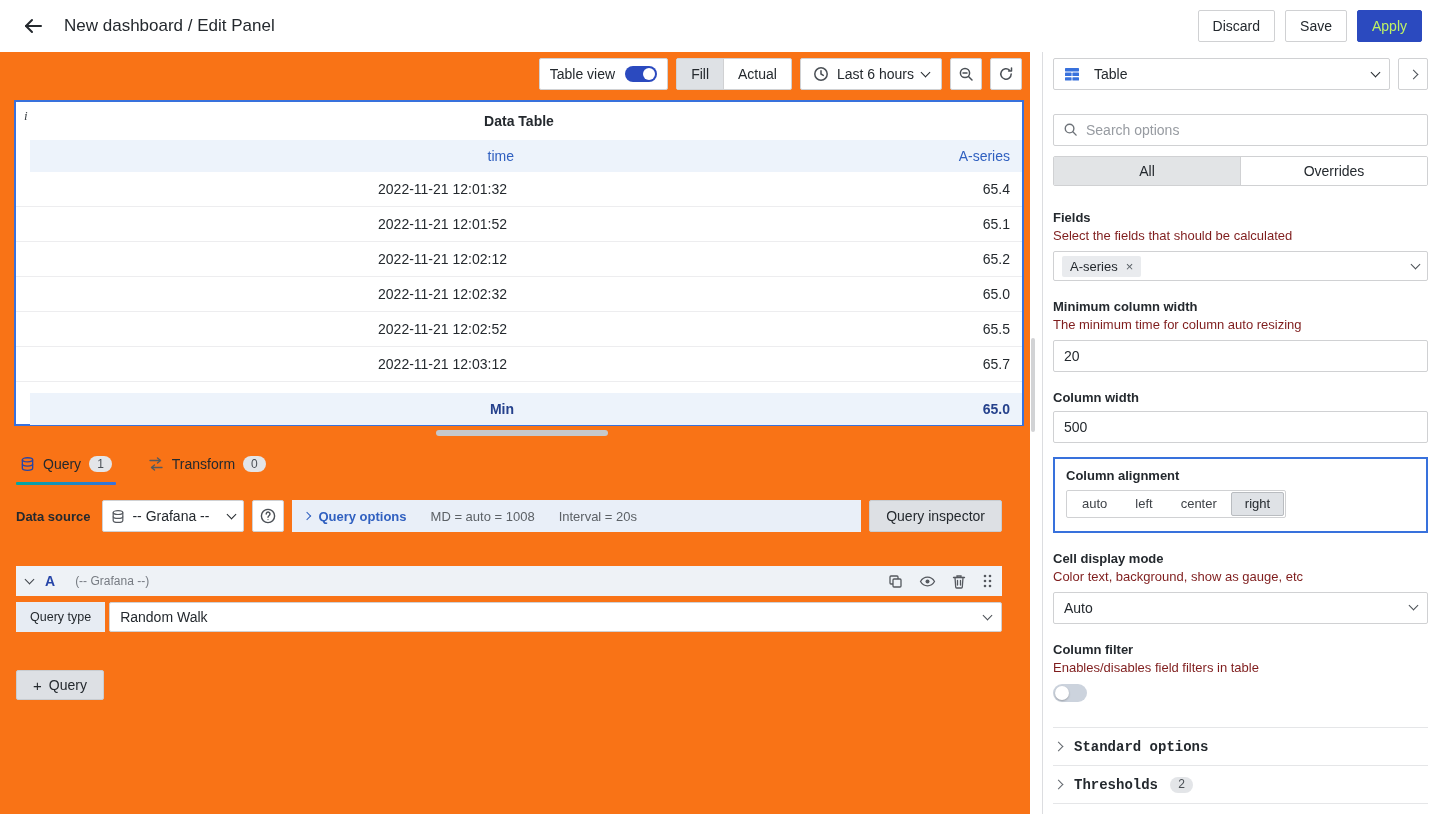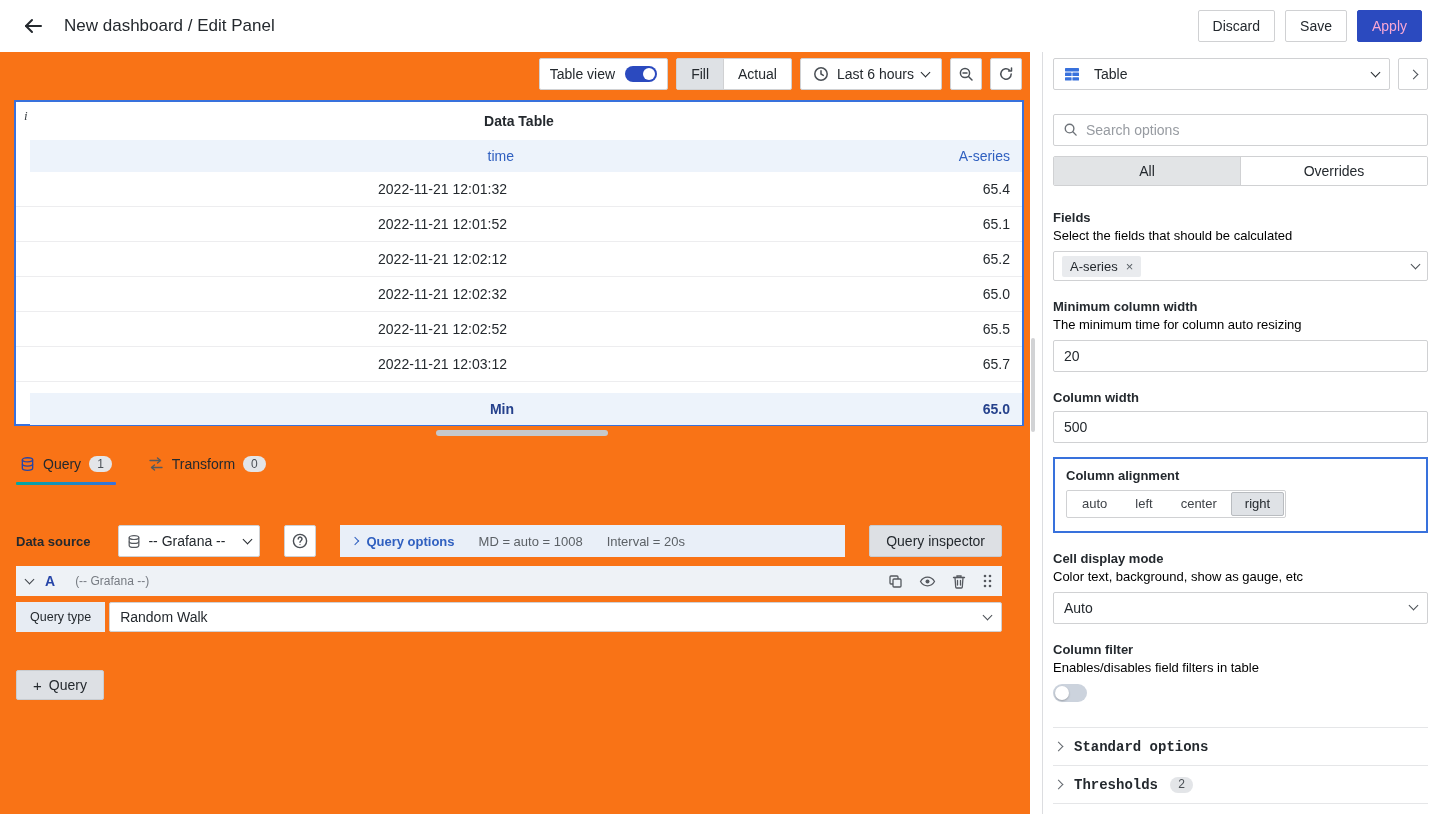--- a/index.html
+++ b/index.html
@@ -16,21 +16,21 @@
   button { font-family:inherit; cursor:pointer; }
   input { font-family:inherit; }
 
   
   .topbar { position:absolute; top:0; left:0; right:0; height:52px; display:flex; align-items:center; padding:0 16px; background:#fff; }
   .back-btn { background:none; border:none; color:#24292e; width:34px; height:34px; display:flex; align-items:center; justify-content:center; }
   .page-title { font-size:17px; font-weight:500; margin-left:14px; }
   .top-actions { margin-left:auto; display:flex; gap:10px; }
   .btn { height:32px; padding:0 14px; border-radius:2px; font-size:14px; font-weight:500; display:inline-flex; align-items:center; }
   .btn-outline { background:#fff; border:1px solid var(--border); color:var(--text); }
-  .btn-primary { background:var(--apply); border:1px solid var(--apply); color:#f9a8d4; }
+  .btn-primary { background:var(--apply); border:1px solid var(--apply); color:#bef264; }
 
   
   .workspace { position:absolute; top:52px; left:0; width:1030px; bottom:0; background:#f97316; }
 
   .viz-toolbar { position:absolute; top:6px; right:8px; display:flex; gap:8px; align-items:center; }
   .ctrl { height:32px; border:1px solid var(--border); border-radius:2px; background:#fff; display:flex; align-items:center; font-size:14px; color:var(--text); }
   .tableview { padding:0 10px; gap:10px; }
   .switch { width:32px; height:16px; border-radius:9px; position:relative; display:inline-block; }
   .switch.on { background:var(--apply); }
   .switch.on .knob { position:absolute; right:2px; top:2px; width:12px; height:12px; border-radius:50%; background:#fff; }
@@ -60,21 +60,21 @@
   .hscroll { position:absolute; top:378px; left:436px; width:172px; height:6px; background:#c6c8cb; border-radius:3px; }
   .vscroll { position:absolute; left:1031px; top:338px; width:4px; height:94px; background:#d2d3d5; border-radius:2px; }
 
   
   .q-tabs { position:absolute; top:398px; left:16px; display:flex; gap:28px; }
   .q-tab { display:flex; align-items:center; gap:8px; padding:6px 4px 13px; position:relative; font-size:14px; font-weight:500; color:var(--text); cursor:pointer; }
   .q-tab.active::after { content:""; position:absolute; left:0; right:0; bottom:0; height:3px; border-radius:1px; background:linear-gradient(90deg,#00a7a0 0%, #3871dc 100%); }
   .badge { background:#e3e5e8; border-radius:9px; padding:1px 8px; font-size:12px; font-weight:400; color:#4a4f55; }
   .badge:empty { display:none; }
 
-  .ds-row { position:absolute; top:473px; left:16px; right:28px; display:flex; align-items:center; gap:24px; }
+  .ds-row { position:absolute; top:448px; left:16px; right:28px; display:flex; align-items:center; gap:8px; }
   .ds-label { font-size:13px; font-weight:700; margin-right:4px; white-space:nowrap; }
   .ds-select { width:142px; padding:0 8px; gap:7px; cursor:pointer; }
   .ds-select .chev { margin-left:auto; }
   .help-btn { width:32px; justify-content:center; color:#4a4f55; }
   .q-options-bar { flex:1; height:32px; background:#e9eff8; display:flex; align-items:center; padding:0 12px; gap:8px; font-size:13px; cursor:pointer; }
   .q-options-bar .chev { color:var(--headtext); width:6px; height:6px; }
   .qo-label { color:var(--headtext); font-weight:700; }
   .qo-meta { color:#5c6166; margin-left:16px; }
   .qi-btn { height:32px; padding:0 16px; background:#dde0e4; border:1px solid #c9cdd1; border-radius:2px; font-size:14px; font-weight:500; color:var(--text); }
 
@@ -105,21 +105,21 @@
   .search-wrap input::placeholder { color:#979ba1; }
   .search-ic { position:absolute; left:10px; top:8px; color:#6e7379; }
 
   .opt-tabs { margin-top:10px; height:30px; border:1px solid var(--border); border-radius:2px; display:flex; overflow:hidden; }
   .opt-tab { flex:1; display:flex; align-items:center; justify-content:center; font-size:14px; background:#fff; cursor:pointer; }
   .opt-tab.active { background:#e2e4e6; }
   .opt-tab + .opt-tab { border-left:1px solid var(--border); }
 
   .group { margin-top:18px; }
   .g-label { font-size:13px; font-weight:700; color:var(--text); }
-  .g-desc { font-size:13px; color:#000000; margin-top:3px; line-height:1.25; }
+  .g-desc { font-size:13px; color:#7f1d1d; margin-top:3px; line-height:1.25; }
   .g-input { margin-top:6px; height:32px; width:100%; border:1px solid var(--border); border-radius:2px; padding:0 10px; font-size:14px; color:var(--text); outline:none; }
   .g-select { margin-top:7px; height:32px; width:100%; border:1px solid var(--border); border-radius:2px; padding:0 10px; font-size:14px; display:flex; align-items:center; background:#fff; cursor:pointer; }
   .g-select .chev { margin-left:auto; color:#4a4f55; }
 
   .multiselect { margin-top:7px; height:30px; border:1px solid var(--border); border-radius:2px; display:flex; align-items:center; padding:0 8px; cursor:pointer; }
   .chip { background:#e9ebee; border-radius:2px; padding:3px 8px; font-size:13px; display:flex; gap:8px; align-items:center; }
   .chip-x { color:#5a6066; font-size:13px; cursor:pointer; }
   .multiselect .chev { margin-left:auto; color:#4a4f55; }
 
   .align-box { border:2px solid var(--accent); margin-top:14px; padding:9px 11px 13px; }

